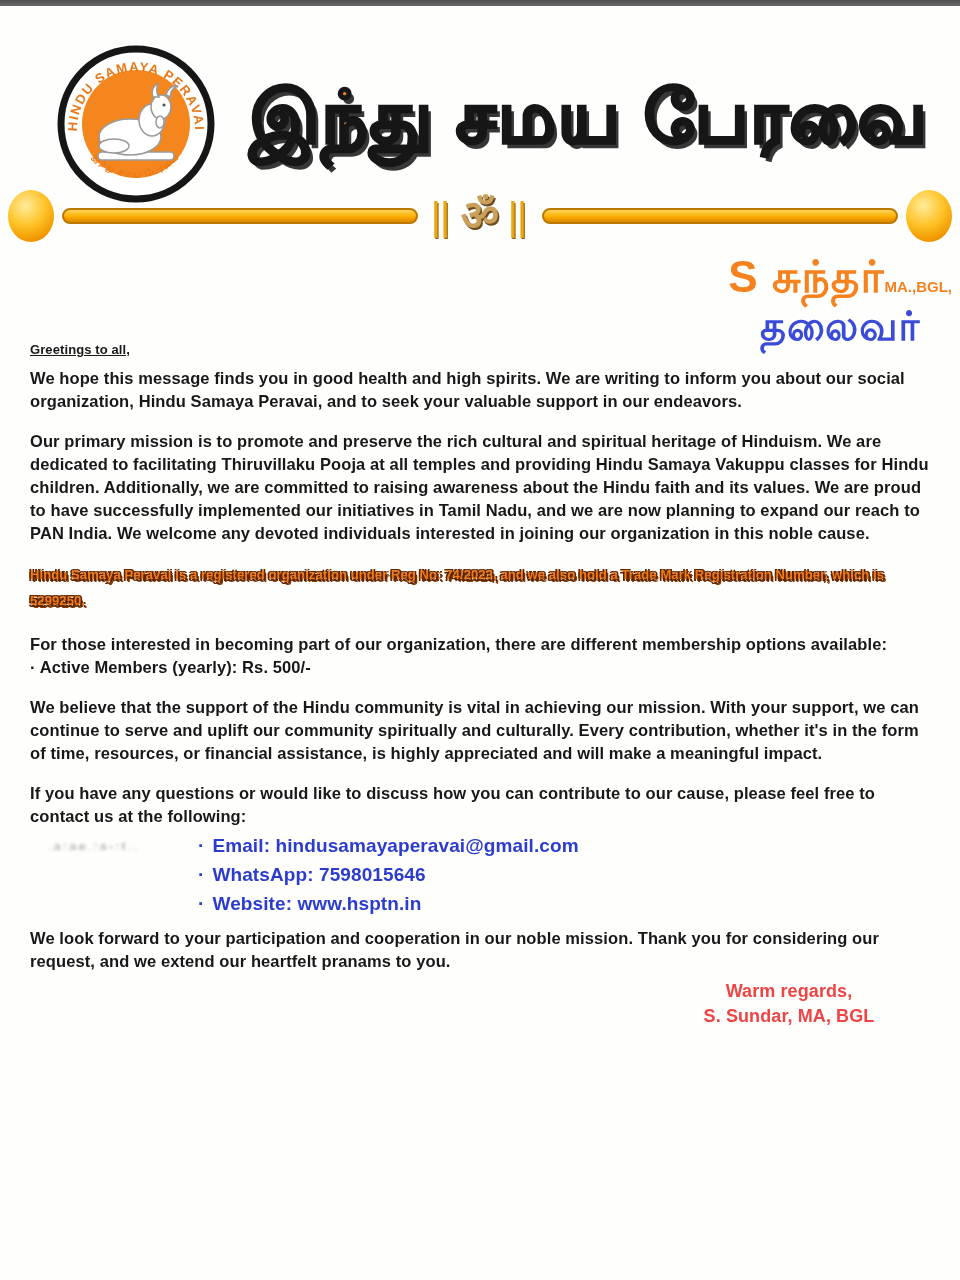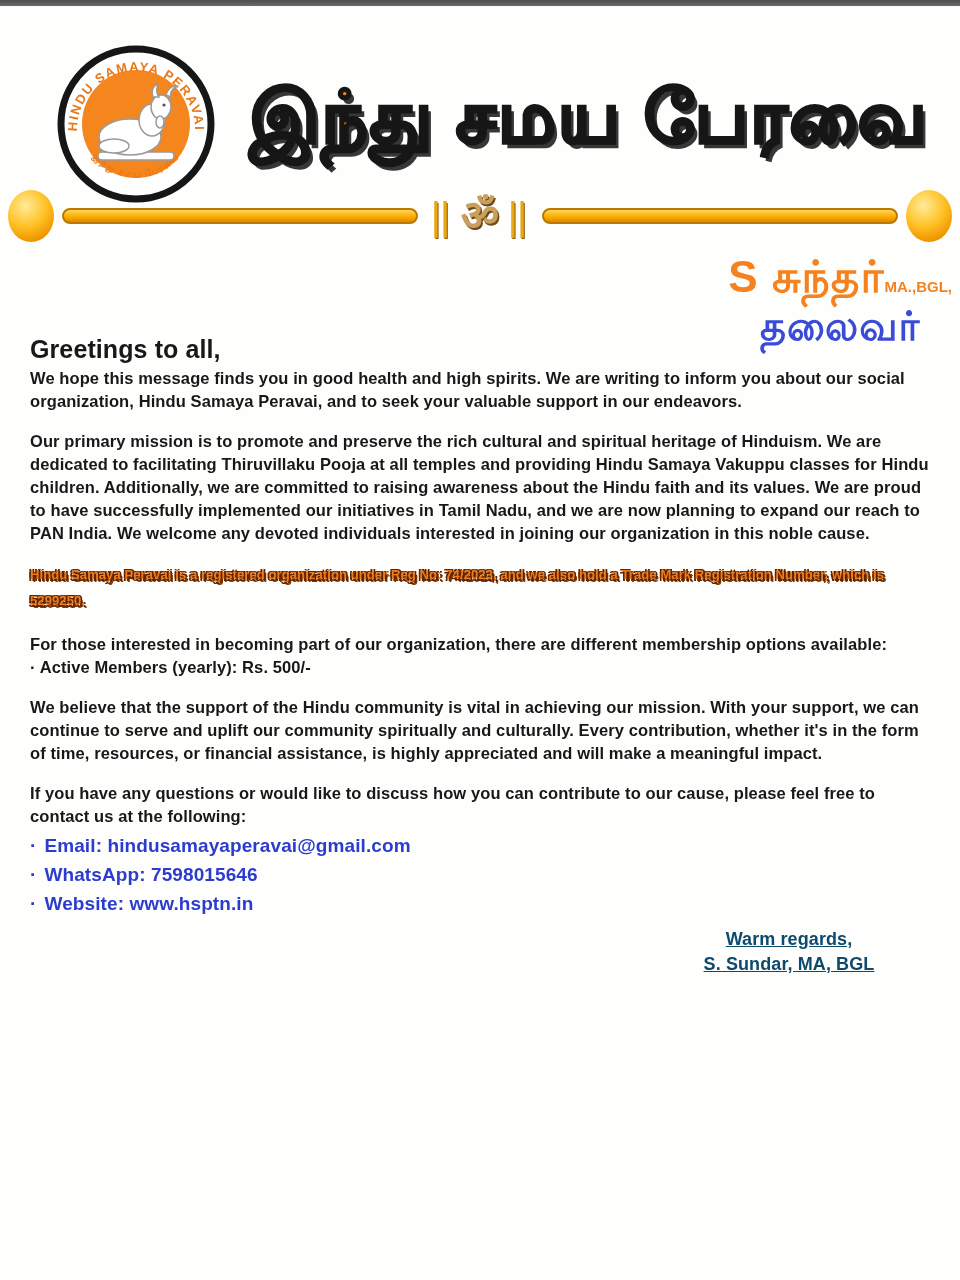--- a/index.html
+++ b/index.html
@@ -86,58 +86,57 @@
     margin-top: -4px; letter-spacing: 1px;
   }
 
   
   .content {
     position: absolute; top: 338px; left: 30px; right: 28px;
     color: #181818;
     font-size: 16.5px; font-weight: bold; line-height: 23px;
     letter-spacing: 0.1px;
   }
-  .greeting { font-size: 25px; margin-bottom: 6px; }
+  .greeting { font-size: 13px; margin-bottom: 6px; text-decoration: underline; }
   .para { margin-bottom: 17px; }
 
   .registration {
     margin-bottom: 19px;
     font-size: 13px; line-height: 26px;
     color: #f07a18;
     text-shadow:
       -1.5px -1.5px 0 #5f2500, 1.5px -1.5px 0 #5f2500,
       -1.5px  1.5px 0 #5f2500, 1.5px  1.5px 0 #5f2500,
        2.5px  2.5px 0 #8a3a00;
   }
 
   .membership { margin-bottom: 17px; }
   .member-line { display: block; }
 
   .contact-intro { margin-bottom: 3px; }
-  .contact-list { margin-bottom: 9px; position: relative; }
+  .contact-list { margin-left: 168px; margin-bottom: 9px; position: relative; }
   .contact-line {
     color: #2b3cce; font-size: 19px; line-height: 29px; white-space: nowrap;
   }
   .contact-bullet { font-size: 19px; margin-right: 8px; }
 
   .redacted {
     position: absolute; left: -150px; top: 4px;
     width: 125px; height: 15px;
     color: #b9b9b4; font-size: 13px; letter-spacing: 2px;
     filter: blur(1.6px); overflow: hidden; white-space: nowrap;
   }
 
   .closing { margin-bottom: 6px; }
 
   .signoff {
     width: 250px; margin-left: auto; margin-right: 18px;
     text-align: center;
     font-size: 18px; font-weight: bold; line-height: 25px;
-    color: #0c4a6e;
-    text-decoration: underline;
+    color: #ef4444;
   }
 
   
   .logo-arc-text { fill: #e87817; font-weight: bold; letter-spacing: 1.5px; }
 </style>
 </head>
 <body>
 
 <div class="page">
 
@@ -222,20 +221,21 @@
       <div class="contact-line">
         <span class="contact-bullet">·</span><span>WhatsApp:</span>
         <span>7598015646</span>
       </div>
       <div class="contact-line">
         <span class="contact-bullet">·</span><span>Website:</span>
         <span>www.hsptn.in</span>
       </div>
     </div>
 
+    <p class="closing">We look forward to your participation and cooperation in our noble mission. Thank you for considering our request, and we extend our heartfelt pranams to you.</p>
 
     <div class="signoff">
       <div>Warm regards,</div>
       <div>S. Sundar, MA, BGL</div>
     </div>
 
   </div>
 </div>
 
 </body></html>

